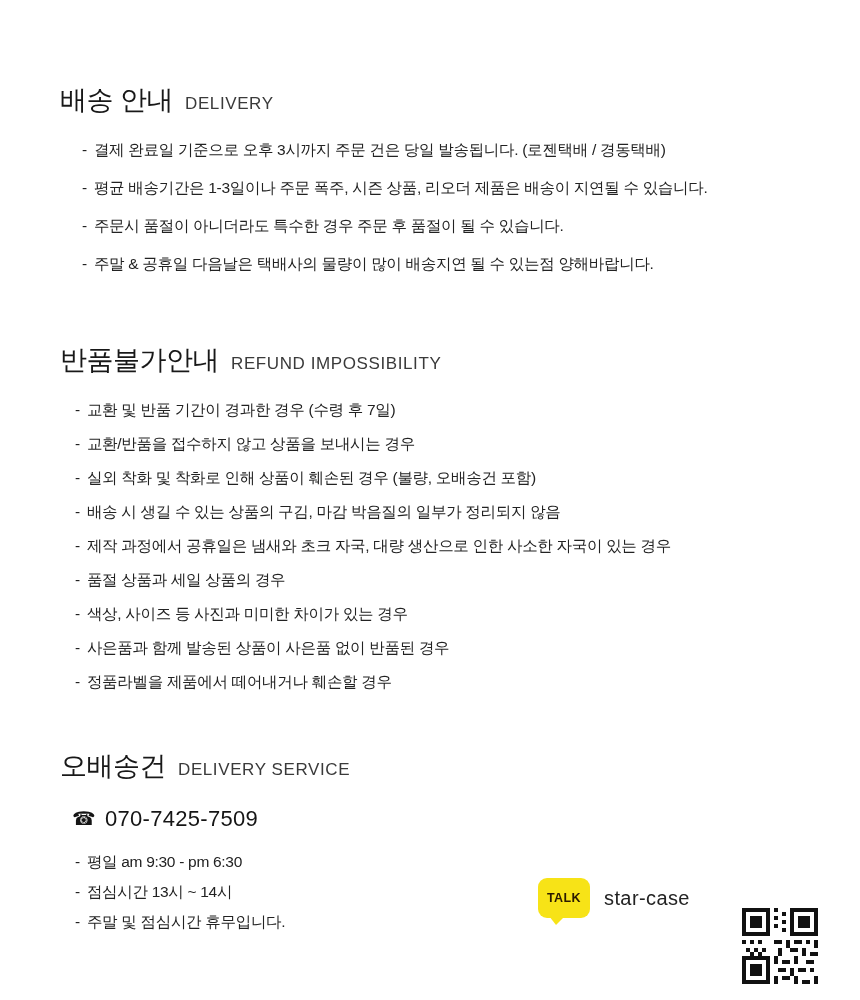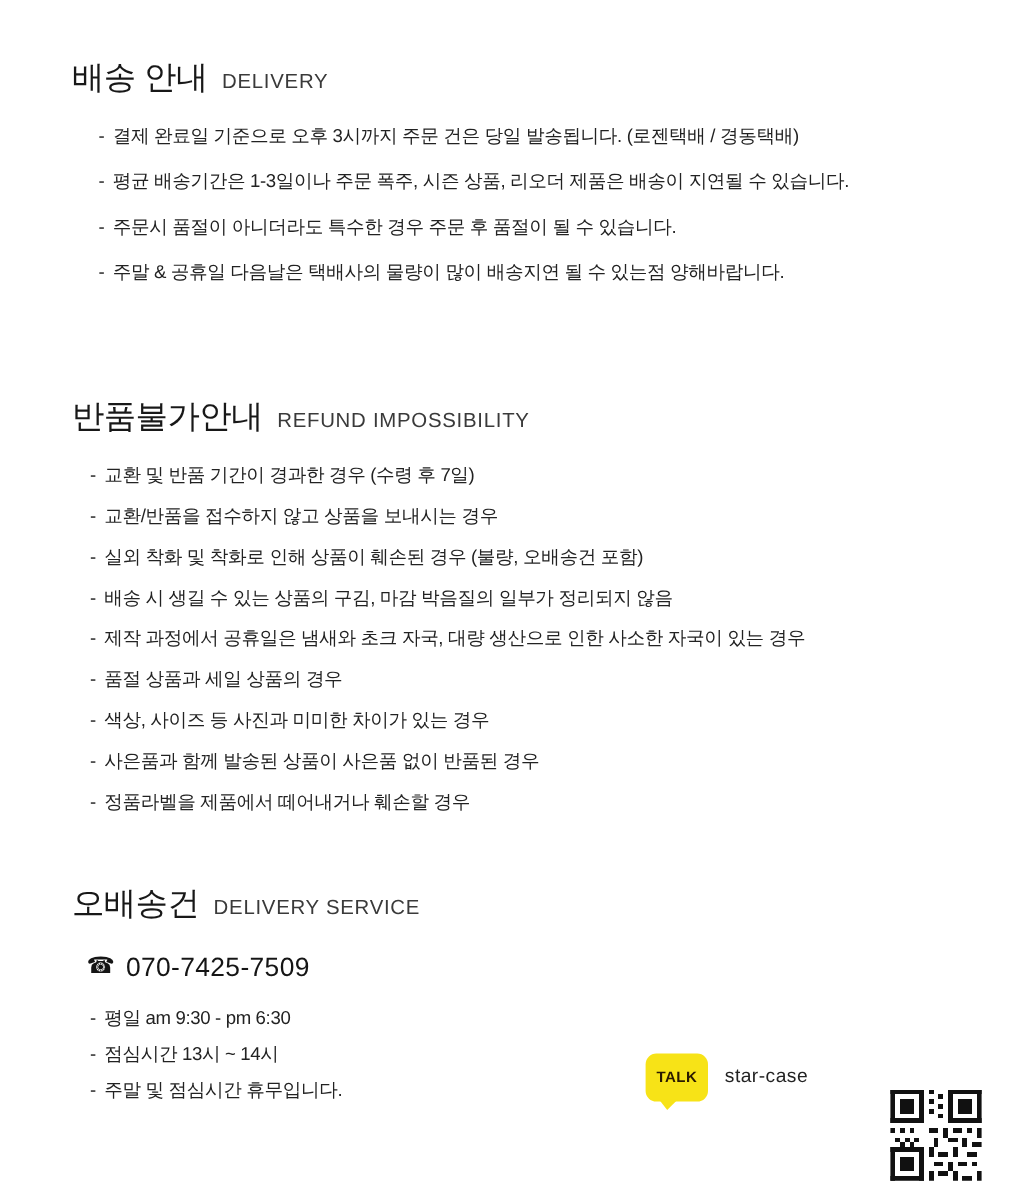--- a/index.html
+++ b/index.html
@@ -59,27 +59,27 @@
     gap: 7px;
   }
   ul.lines li .dash {
     flex: 0 0 auto;
     color: #222;
   }
   ul.lines li .txt { flex: 1 1 auto; }
 
   
   #delivery { padding-top: 46px; }
-  #delivery .sec-head { padding-left: 30px; }
+  #delivery .sec-head { padding-left: 30px; margin-top: 36px; }
   #delivery ul.lines { margin-top: 20px; padding-left: 52px; }
   #delivery ul.lines li { margin-bottom: 14px; }
 
   
   #refund { padding-top: 52px; }
-  #refund .sec-head { padding-left: 30px; margin-top: 23px; }
+  #refund .sec-head { padding-left: 30px; }
   #refund ul.lines { margin-top: 20px; padding-left: 45px; }
   #refund ul.lines li { margin-bottom: 10px; }
 
   
   #cs { padding-top: 44px; }
   #cs .sec-head { padding-left: 30px; }
   .phone {
     margin-top: 22px;
     padding-left: 42px;
     display: flex;
@@ -128,21 +128,21 @@
     position: absolute;
     left: 11px;
     bottom: -7px;
     width: 0;
     height: 0;
     border-left: 7px solid transparent;
     border-right: 9px solid transparent;
     border-top: 9px solid #f7e317;
   }
   .brand-name {
-    font-size: 16px;
+    font-size: 20px;
     letter-spacing: 0.4px;
     color: #232323;
   }
 
   
   .qr {
     position: absolute;
     left: 742px;
     top: 908px;
     width: 76px;

